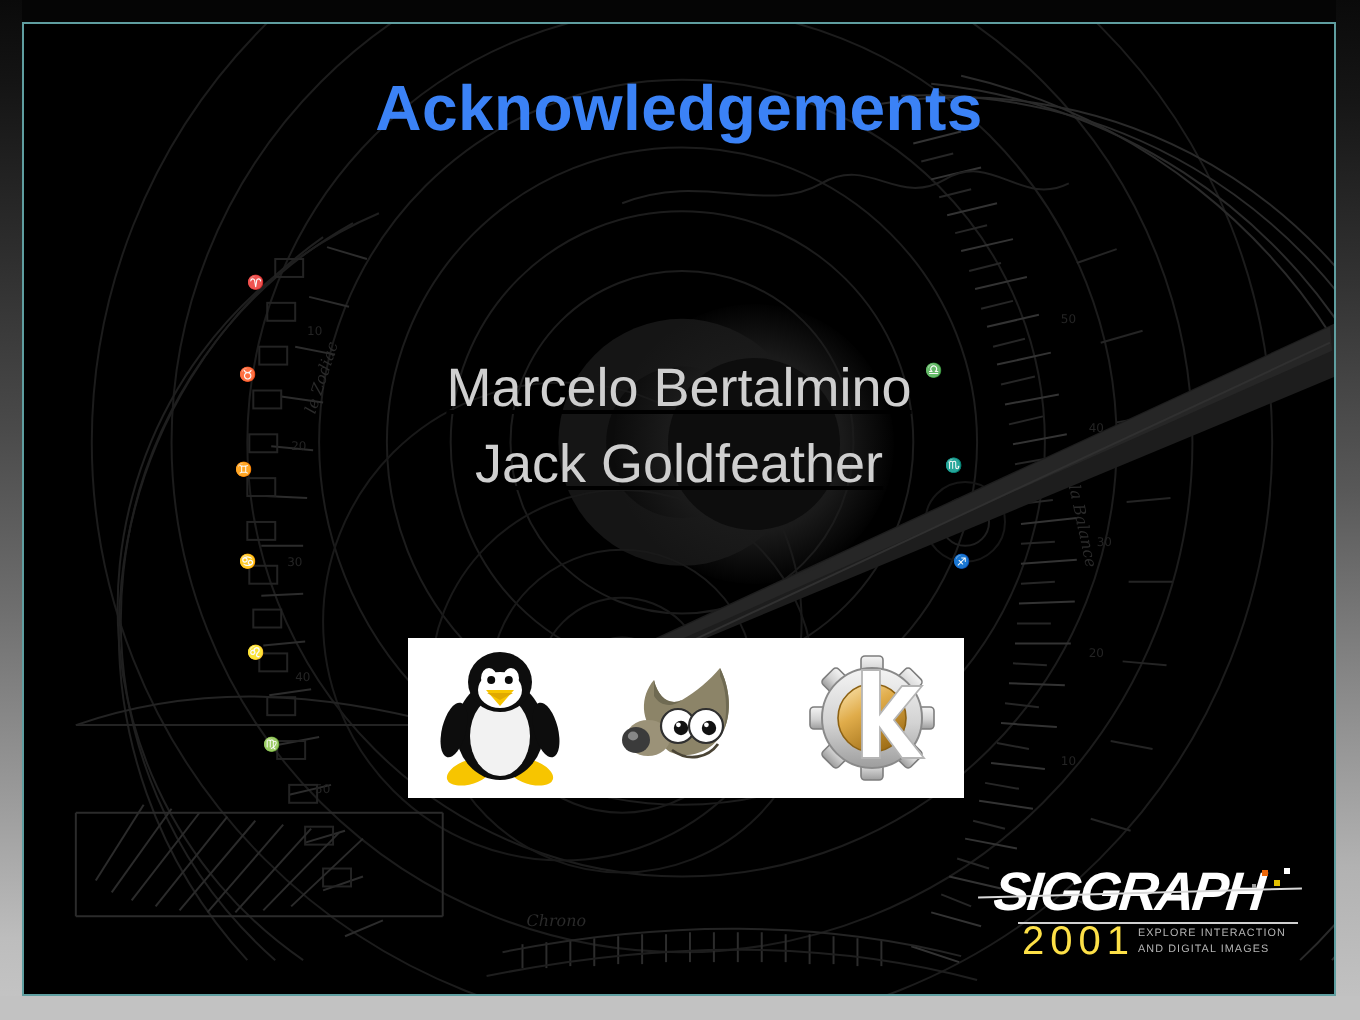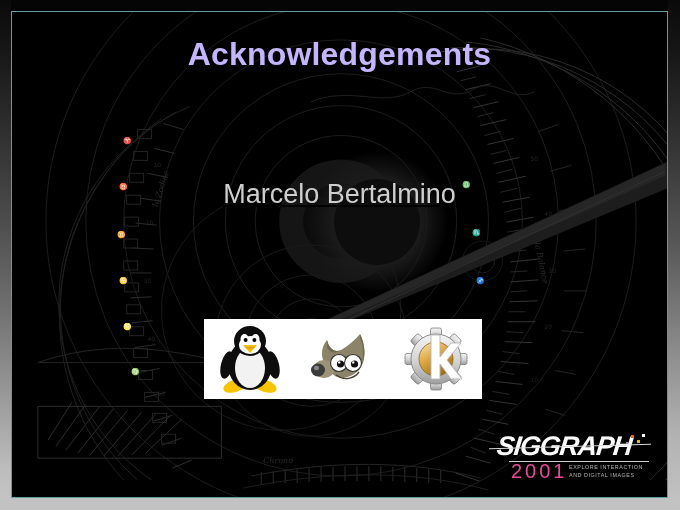--- a/index.html
+++ b/index.html
@@ -59,21 +59,21 @@
   #glow-b{
     position:absolute;left:322px;top:167px;width:86px;height:86px;border-radius:50%;
     background:#0d0d0d;
     pointer-events:none;
   }
 
   
   #title{
     position:absolute;left:0;top:24px;width:100%;
     text-align:center;
-    color:#c4b5fd;
+    color:#3b82f6;
     font-size:32px;
     font-weight:bold;
     letter-spacing:.2px;
     z-index:6;
   }
 
   
   #body-text{
     position:absolute;left:0;top:163px;width:100%;
     text-align:center;z-index:6;text-decoration:underline;
@@ -108,21 +108,21 @@
   }
   #siggraph .sg-strike{
     position:absolute;left:6px;top:15px;width:162px;height:1px;background:#d8d8d8;
     transform:rotate(-1.6deg);
   }
   #siggraph .sg-rule{
     position:absolute;left:26px;top:30px;width:140px;height:1px;background:#cfcfcf;
   }
   #siggraph .sg-year{
     position:absolute;left:28px;top:29px;
-    font-size:20px;color:#ec4899;letter-spacing:3px;font-weight:normal;
+    font-size:20px;color:#fde047;letter-spacing:3px;font-weight:normal;
     font-family:"Liberation Sans","DejaVu Sans",sans-serif;
   }
   #siggraph .sg-tag{
     position:absolute;left:86px;top:33px;width:84px;
     font-size:5.4px;color:#b5b5b5;line-height:7.5px;letter-spacing:.55px;
     text-align:left;
   }
   #siggraph .sg-spark{
     position:absolute;width:3px;height:3px;
   }
@@ -366,20 +366,21 @@
       </svg>
     </div>
 
     <div id="glow-a"></div>
     <div id="glow-b"></div>
 
     <div id="title">Acknowledgements</div>
 
     <div id="body-text">
       <div class="line">Marcelo Bertalmino</div>
+      <div class="line">Jack Goldfeather</div>
     </div>
 
     <div id="logo-panel">
 
       <div class="logo-slot">
         <svg width="62" height="72" viewBox="0 0 62 72" xmlns="http://www.w3.org/2000/svg">
 
           <ellipse cx="16" cy="63" rx="12" ry="6" fill="#f7c500" transform="rotate(-18 16 63)"></ellipse>
           <ellipse cx="46" cy="63" rx="12" ry="6" fill="#f7c500" transform="rotate(18 46 63)"></ellipse>
 

